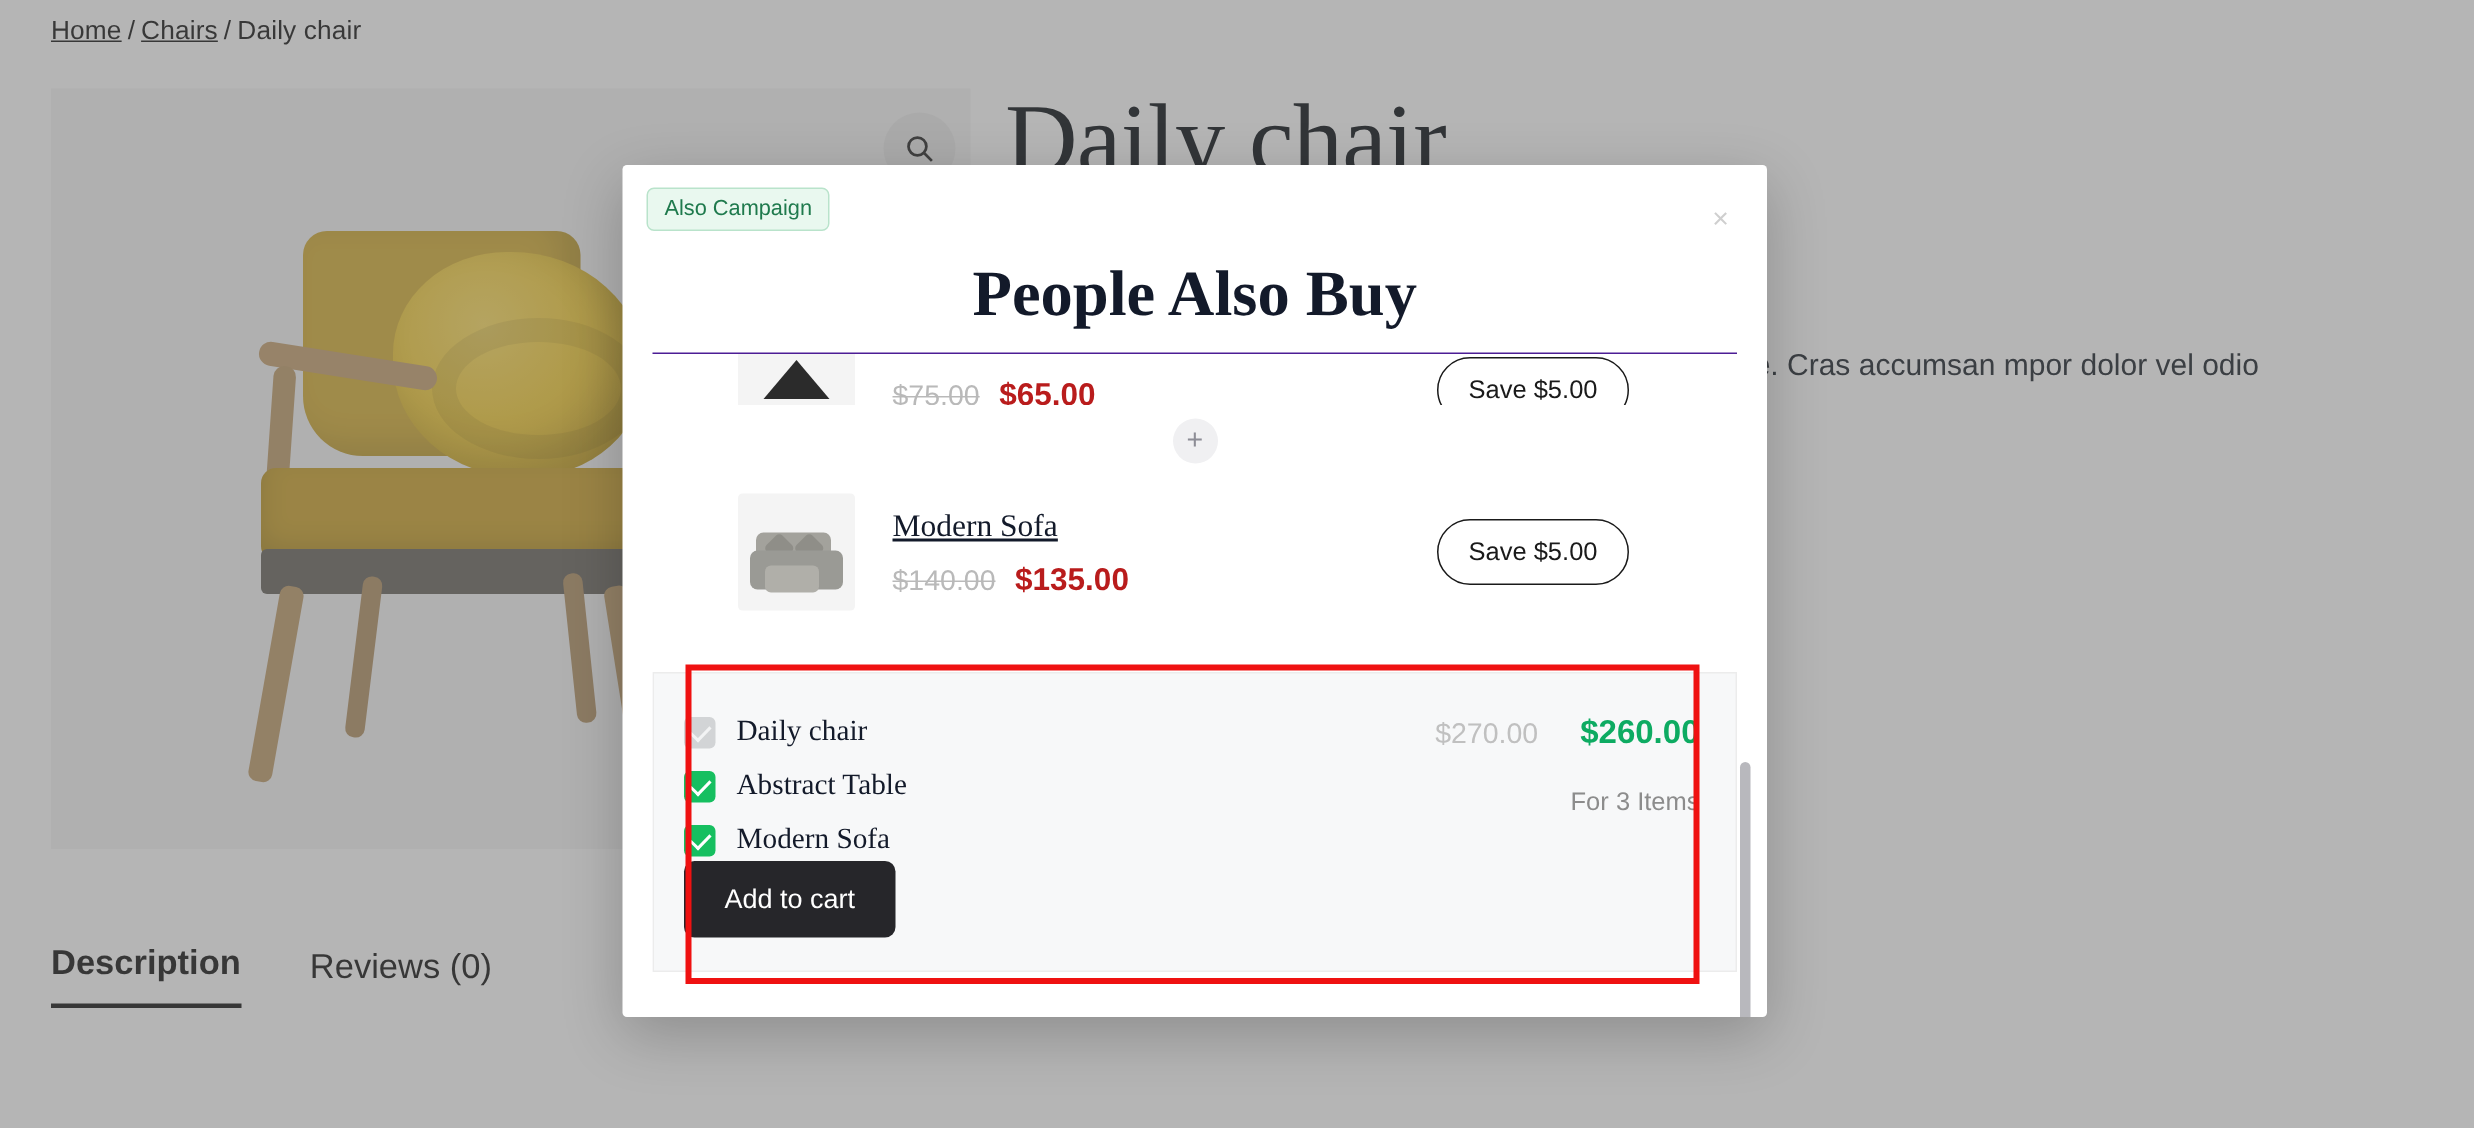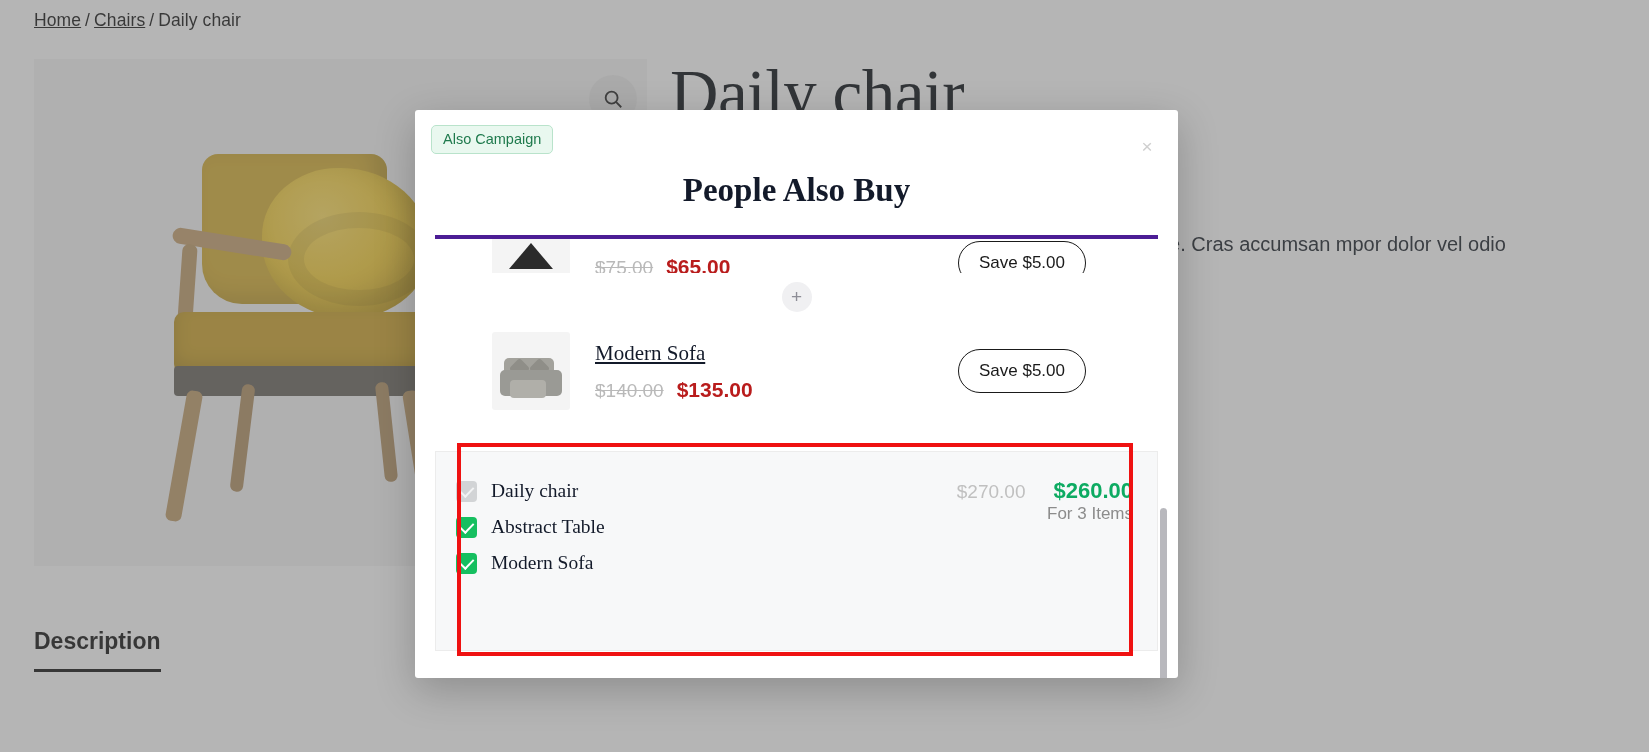--- a/index.html
+++ b/index.html
@@ -181,32 +181,32 @@
   }
 
   .modal-title {
     position: absolute;
     top: 62px;
     left: 0;
     width: 100%;
     text-align: center;
     font-family: "Liberation Serif", serif;
     font-weight: bold;
-    font-size: 33px;
+    font-size: 43px;
     color: #131a2a;
   }
 
   .scroll-area {
     position: absolute;
     left: 20px;
     top: 125px;
     width: 723px;
     height: 416px;
     overflow: hidden;
-    border-top: 4px solid #4c1d95;
+    border-top: 1px solid #4c1d95;
   }
 
   .item-row {
     position: relative;
     display: flex;
     align-items: center;
     height: 100px;
     padding-left: 57px;
   }
   .item-row.clipped {
@@ -347,21 +347,21 @@
 
   .bundle-right {
     position: absolute;
     right: 24px;
     top: 26px;
     text-align: right;
   }
   .bundle-prices { display: flex; align-items: baseline; gap: 12px; justify-content: space-between; }
   .bundle-old { font-size: 19px; color: #c0c0c0; }
   .bundle-new { font-size: 22px; color: #0dab62; font-weight: bold; margin-left: 16px; }
-  .bundle-count { margin-top: 0; font-size: 17px; color: #8c8c8c; }
+  .bundle-count { margin-top: 24px; font-size: 17px; color: #8c8c8c; }
 
   .add-cart-btn {
     position: absolute;
     left: 20px;
     bottom: 22px;
     background: #26262a;
     color: #ffffff;
     font-size: 18px;
     padding: 15px 27px;
     border: none;
@@ -428,20 +428,21 @@
         <line x1="15.5" y1="15.5" x2="21" y2="21"></line>
       </svg>
     </div>
   </div>
 
   <div class="product-title">Daily chair</div>
   <div class="product-desc">acilisis felis, a volutpat metus tortor m vitae, finibus neque. Cras accumsan mpor dolor vel odio efficitur, ac et rhoncus nibh elementum quis. In</div>
 
   <div class="tabs">
     <div class="tab active">Description</div>
+    <div class="tab">Reviews (0)</div>
   </div>
 </div>
 
 <div id="overlay"></div>
 
 <div id="modal">
 
   <div class="edit-campaign">Also Campaign</div>
   <div class="modal-close">×</div>
   <div class="modal-title">People Also Buy</div>
@@ -500,20 +501,21 @@
       </div>
 
       <div class="bundle-right">
         <div class="bundle-prices">
           <span class="bundle-old">$270.00</span>
           <span class="bundle-new">$260.00</span>
         </div>
         <div class="bundle-count">For 3 Items</div>
       </div>
 
+      <button class="add-cart-btn">Add to cart</button>
     </div>
   </div>
 
   <div class="modal-scrollbar">
     <div class="thumb-bar"></div>
   </div>
 </div>
 
 <div class="red-highlight"></div>
 

